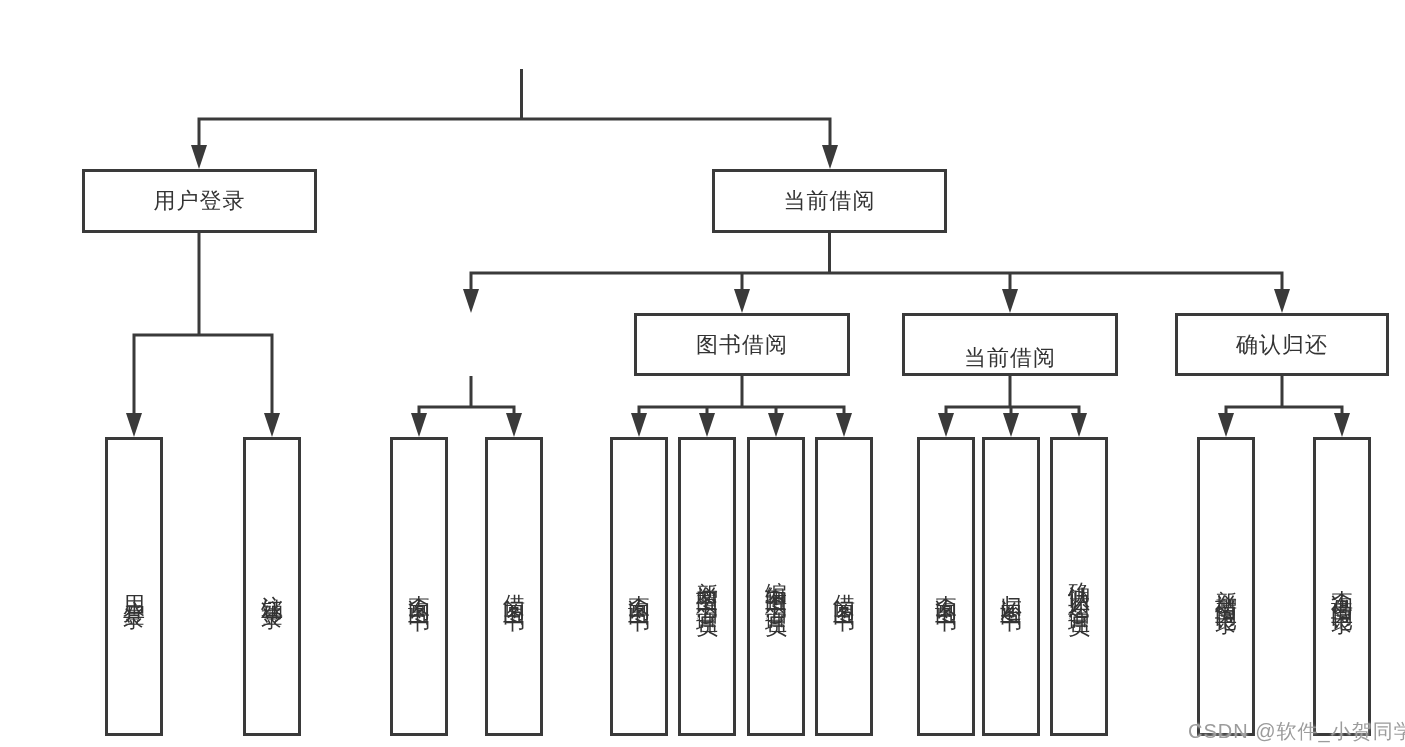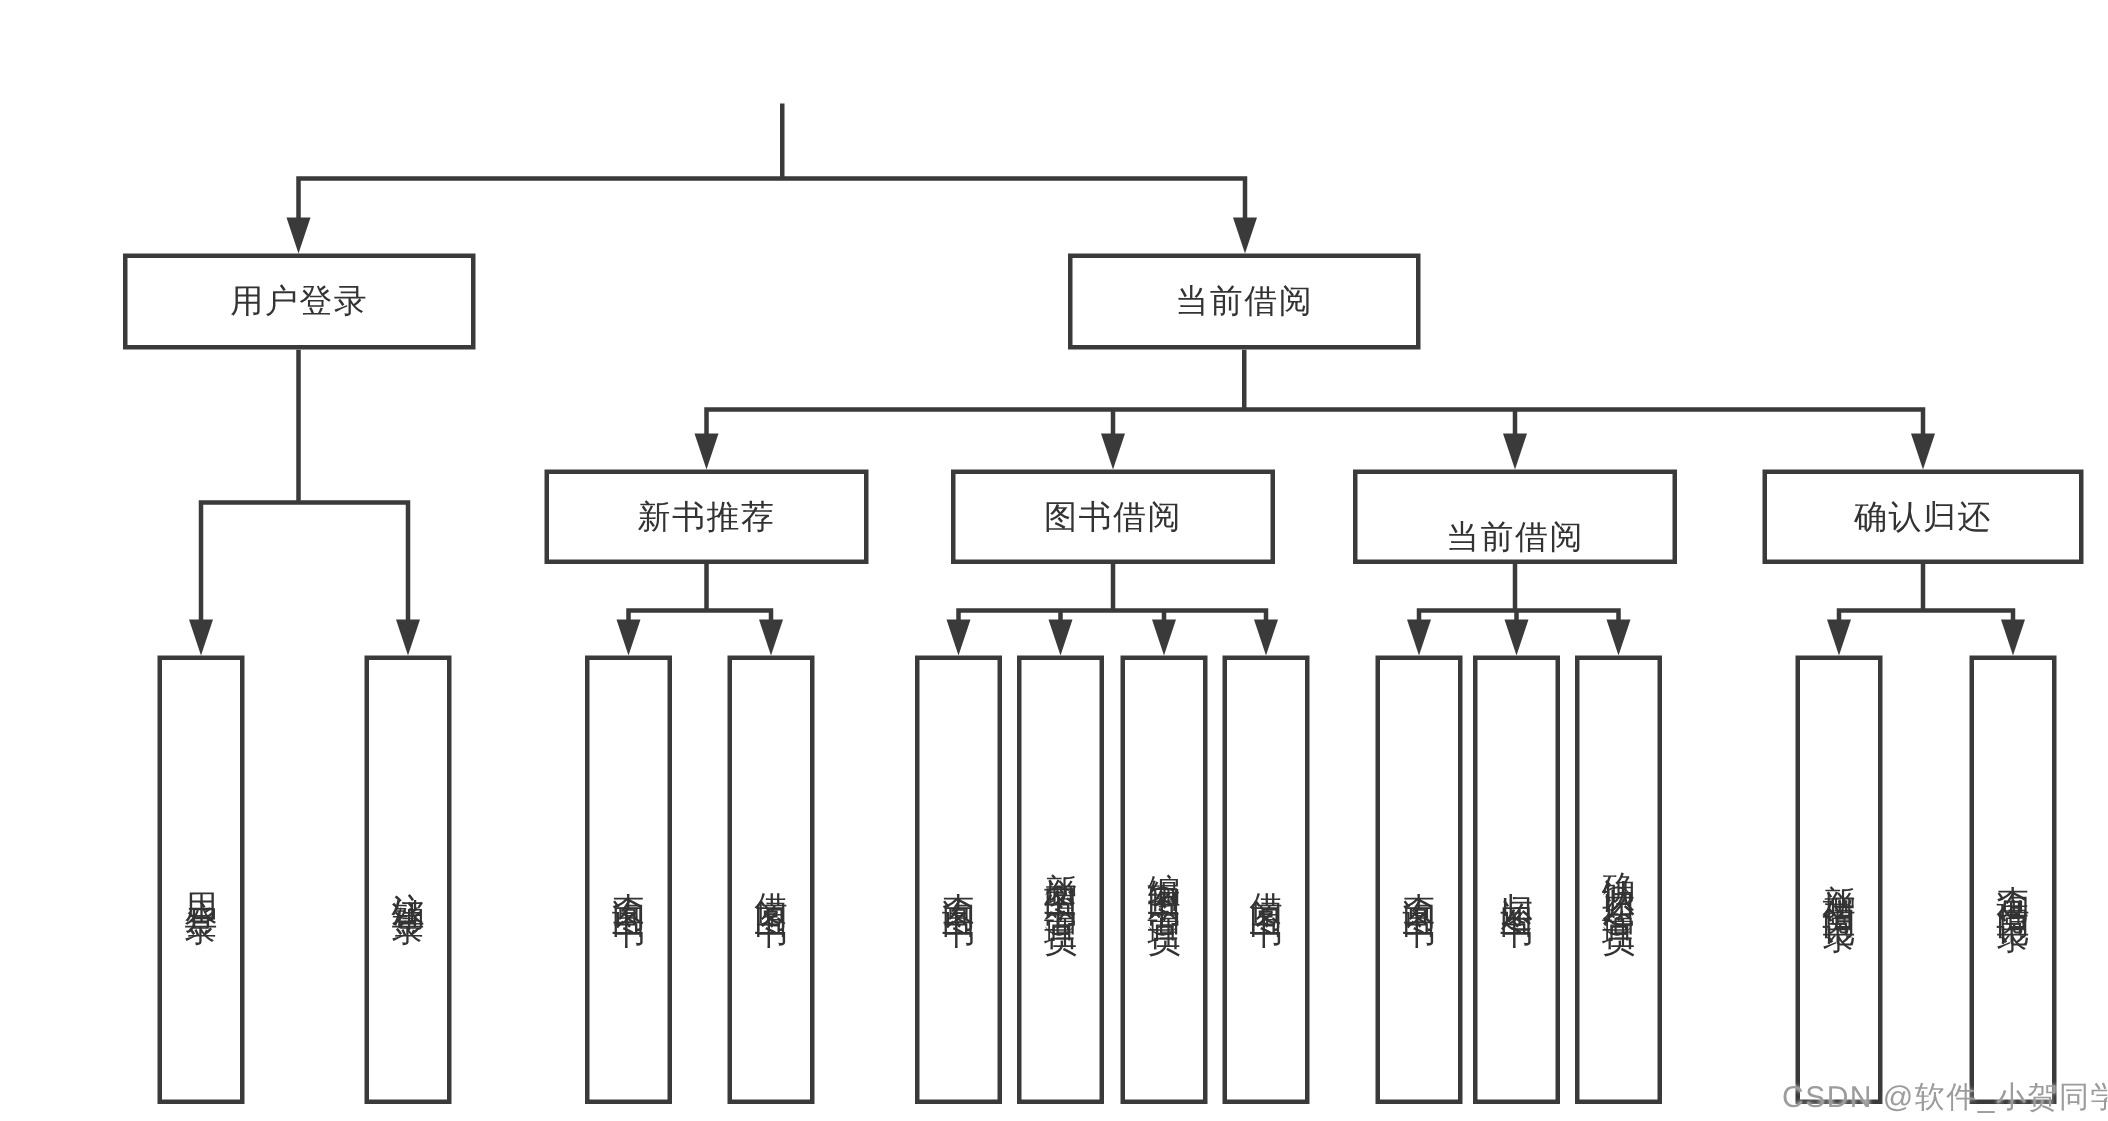--- a/index.html
+++ b/index.html
@@ -107,23 +107,20 @@
   </svg>
 
 
   <div class="box n-user-login">
     <span>用户登录</span>
   </div>
   <div class="box n-book-mgmt">
     <span>当前借阅</span>
   </div>
 
-  <div class="box n-l3 n-nbr">
-    <span>新书推荐</span>
-  </div>
   <div class="box n-l3 n-bb">
     <span>图书借阅</span>
   </div>
   <div class="box n-l3 n-cb">
     <span>当前借阅</span>
   </div>
   <div class="box n-l3 n-br">
     <span>确认归还</span>
   </div>
 

